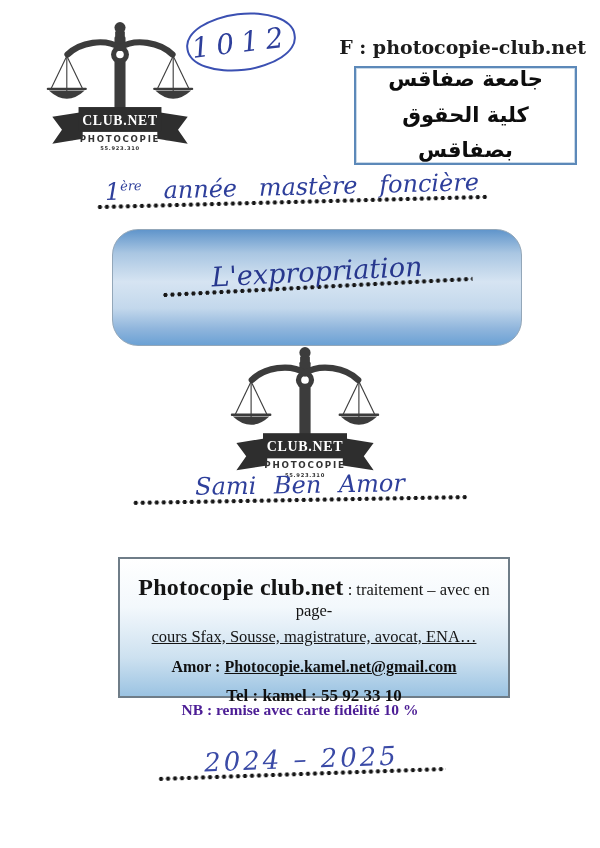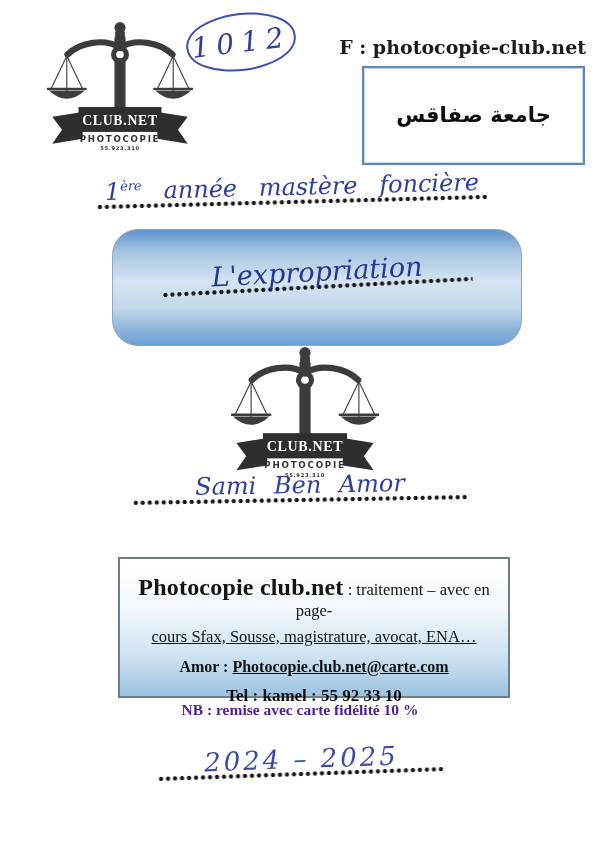--- a/index.html
+++ b/index.html
@@ -27,21 +27,21 @@
     display:flex;align-items:center;justify-content:center;
     transform:rotate(-7deg);
   }
   .ref-circle .hand{font-size:28px;letter-spacing:7px;}
   .fax-line{
     position:absolute;right:14px;top:36px;
     font-family:"DejaVu Serif",serif;font-weight:bold;
     font-size:19px;color:#1c1c1c;
   }
   .uni-box{
-    position:absolute;left:362px;top:66px;width:219px;height:95px;
+    position:absolute;left:354px;top:66px;width:219px;height:95px;
     border:2px solid #5c89b9;box-shadow:0 0 0 1px #c9d9e8 inset;
     display:flex;flex-direction:column;align-items:center;justify-content:center;
     direction:rtl;font-family:"DejaVu Sans",sans-serif;font-weight:bold;
     font-size:21px;line-height:1.7;color:#0d0d0d;text-align:center;
   }
   
   .course-line{
     position:absolute;left:97px;top:173px;width:390px;
     transform:rotate(-1.5deg);text-align:center;
   }
@@ -132,20 +132,21 @@
   </div>
 
   <div class="ref-circle">
     <span class="hand">1012</span>
   </div>
 
   <div class="fax-line">F : photocopie-club.net</div>
 
   <div class="uni-box">
     <div>جامعة صفاقس</div>
+    <div>كلية الحقوق بصفاقس</div>
   </div>
 
   <div class="course-line">
     <div class="hand"><span>1</span><sup>ère</sup>&nbsp;<span>année mastère foncière</span></div>
     <div class="dots"></div>
   </div>
 
   <div class="title-box">
     <div class="title-inner">
       <div class="hand">L'expropriation</div>
@@ -192,21 +193,21 @@
   <div class="name-line">
     <div class="hand">Sami Ben Amor</div>
     <div class="dots"></div>
   </div>
 
   <div class="info-box">
     <div class="ib-line1"><span class="ib-brand">Photocopie club.net</span>
         <span>: traitement – avec en page-</span></div>
     <div class="ib-line2">cours Sfax, Sousse, magistrature, avocat, ENA…</div>
     <div class="ib-line3"><span>Amor :</span>
-        <span class="ib-email">Photocopie.club.net@carte.com</span></div>
+        <span class="ib-email">Photocopie.kamel.net@gmail.com</span></div>
     <div class="ib-line4">Tel : kamel : 55 92 33 10</div>
   </div>
 
   <div class="nb-line">NB : remise avec carte fidélité 10 %</div>
 
   <div class="year-line">
     <div class="hand">2024 – 2025</div>
     <div class="dots"></div>
   </div>
 

